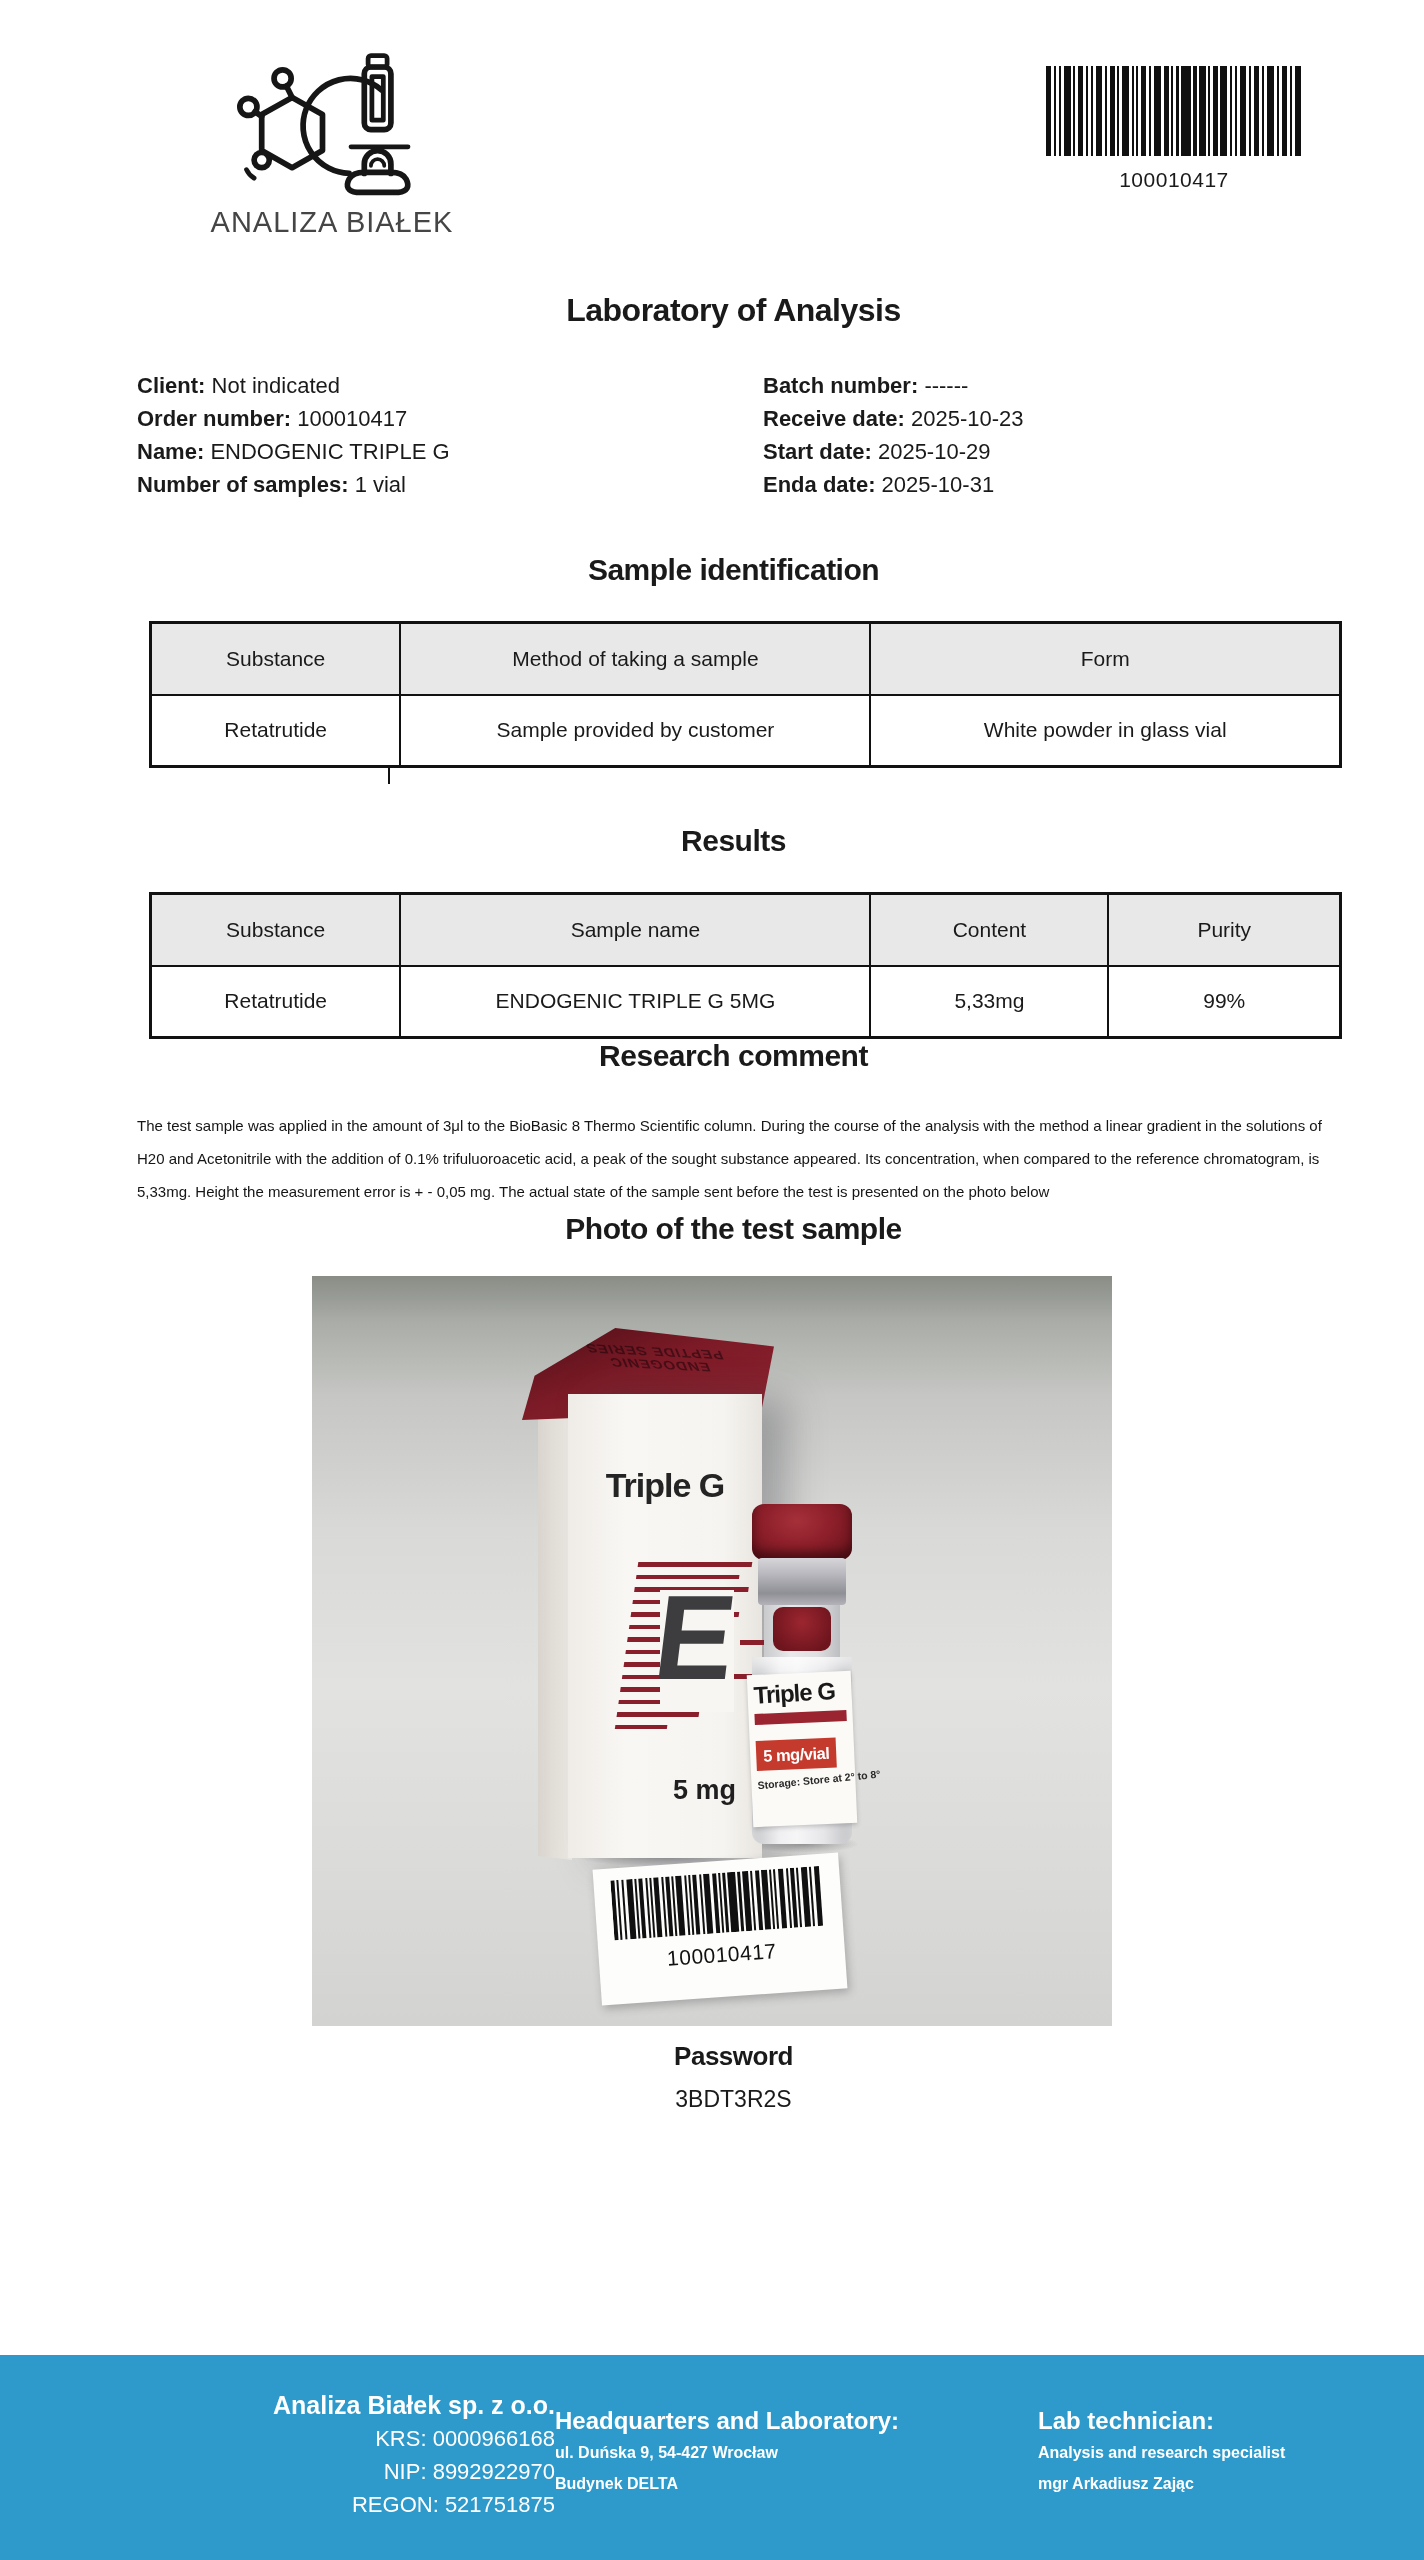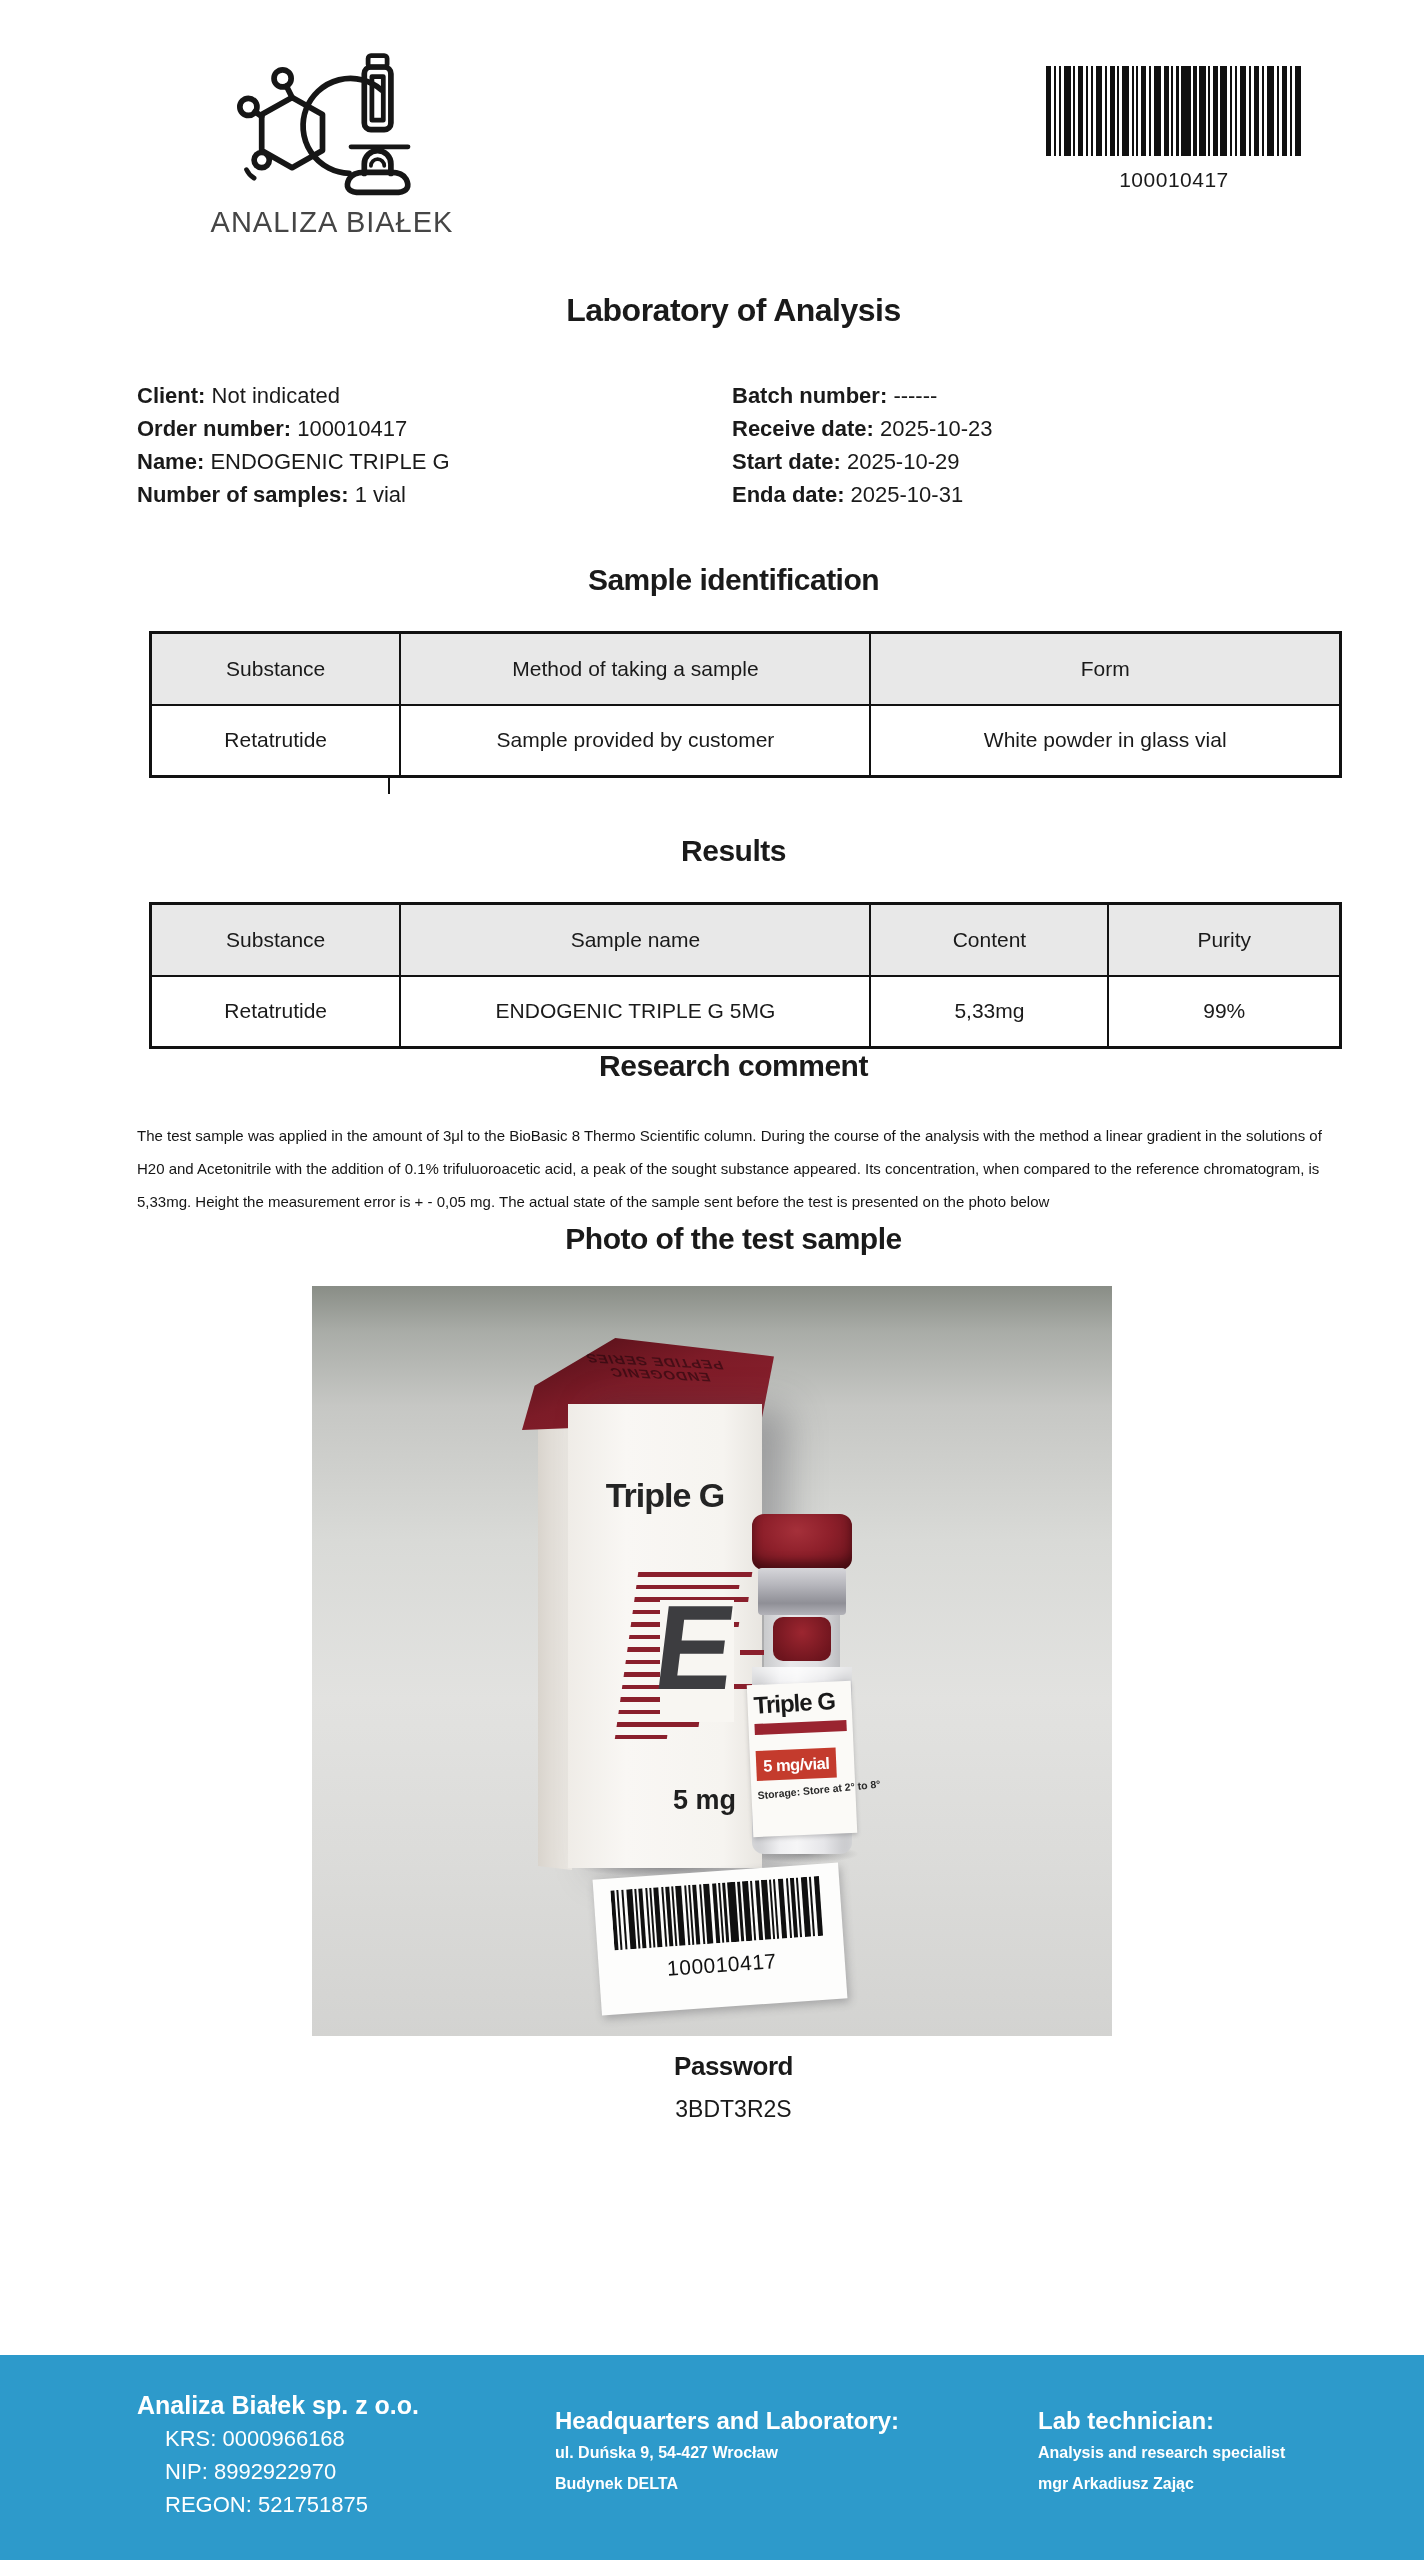--- a/index.html
+++ b/index.html
@@ -17,21 +17,21 @@
   .logo-icon { display:block; margin:0 auto; }
   .logo-text { margin-top:6px; font-size:29px; color:#454545; letter-spacing:1px; }
   .barcode-block { position:absolute; right:28px; top:66px; width:256px; text-align:center; }
   .barcode-num { margin-top:8px; font-size:21px; color:#1a1a1a; letter-spacing:0.5px; }
 
   
   .doc-title { text-align:center; font-size:32px; font-weight:bold; margin-top:40px; letter-spacing:-0.5px; }
   .section-heading { text-align:center; font-size:30px; font-weight:bold; letter-spacing:-0.5px; }
 
   
-  .info-grid { display:flex; margin-top:50px; }
+  .info-grid { display:flex; margin-top:40px;gap:31px; }
   .info-col-left { width:595px; }
   .info-line { font-size:22px; line-height:33px; }
   .info-line b { font-weight:bold; }
 
   
   .h-sample { margin-top:52px; }
   .lab-table { width:100%; border-collapse:collapse; margin-top:34px;margin-left:12px; }
   .lab-table th, .lab-table td {
     border:2px solid #111; font-weight:normal; font-size:21px; text-align:center;
     height:72px; padding:4px 10px;
@@ -113,21 +113,21 @@
     text-align:center; padding-top:12px; }
   .sticker-num { margin-top:6px; font-size:21px; color:#111; letter-spacing:0.5px; }
 
   
   .h-password { margin-top:15px; font-size:26px; }
   .password-value { margin-top:14px; text-align:center; font-size:23px; color:#1a1a1a; }
 
   
   .footer { position:absolute; left:0; right:0; bottom:0; height:205px; background:#2d9acb;
     color:#ffffff; display:flex; padding:34px 0 0 137px; }
-  .f-col1 { width:418px; }
+  .f-col1 { width:418px;text-align:right; }
   .f-col2 { width:483px; padding-top:16px; }
   .f-col3 { width:260px; padding-top:16px; }
   .f-company { font-size:25px; font-weight:bold; line-height:33px; }
   .f-line { font-size:22px; line-height:33px; }
   .f-line b { font-weight:normal;margin-left:28px; }
   .f-heading { font-size:24px; font-weight:bold; line-height:32px; }
   .f-sub { font-size:16px; line-height:31px; font-weight:bold; }
 
   svg .bar { fill:#101010; }
 </style>

